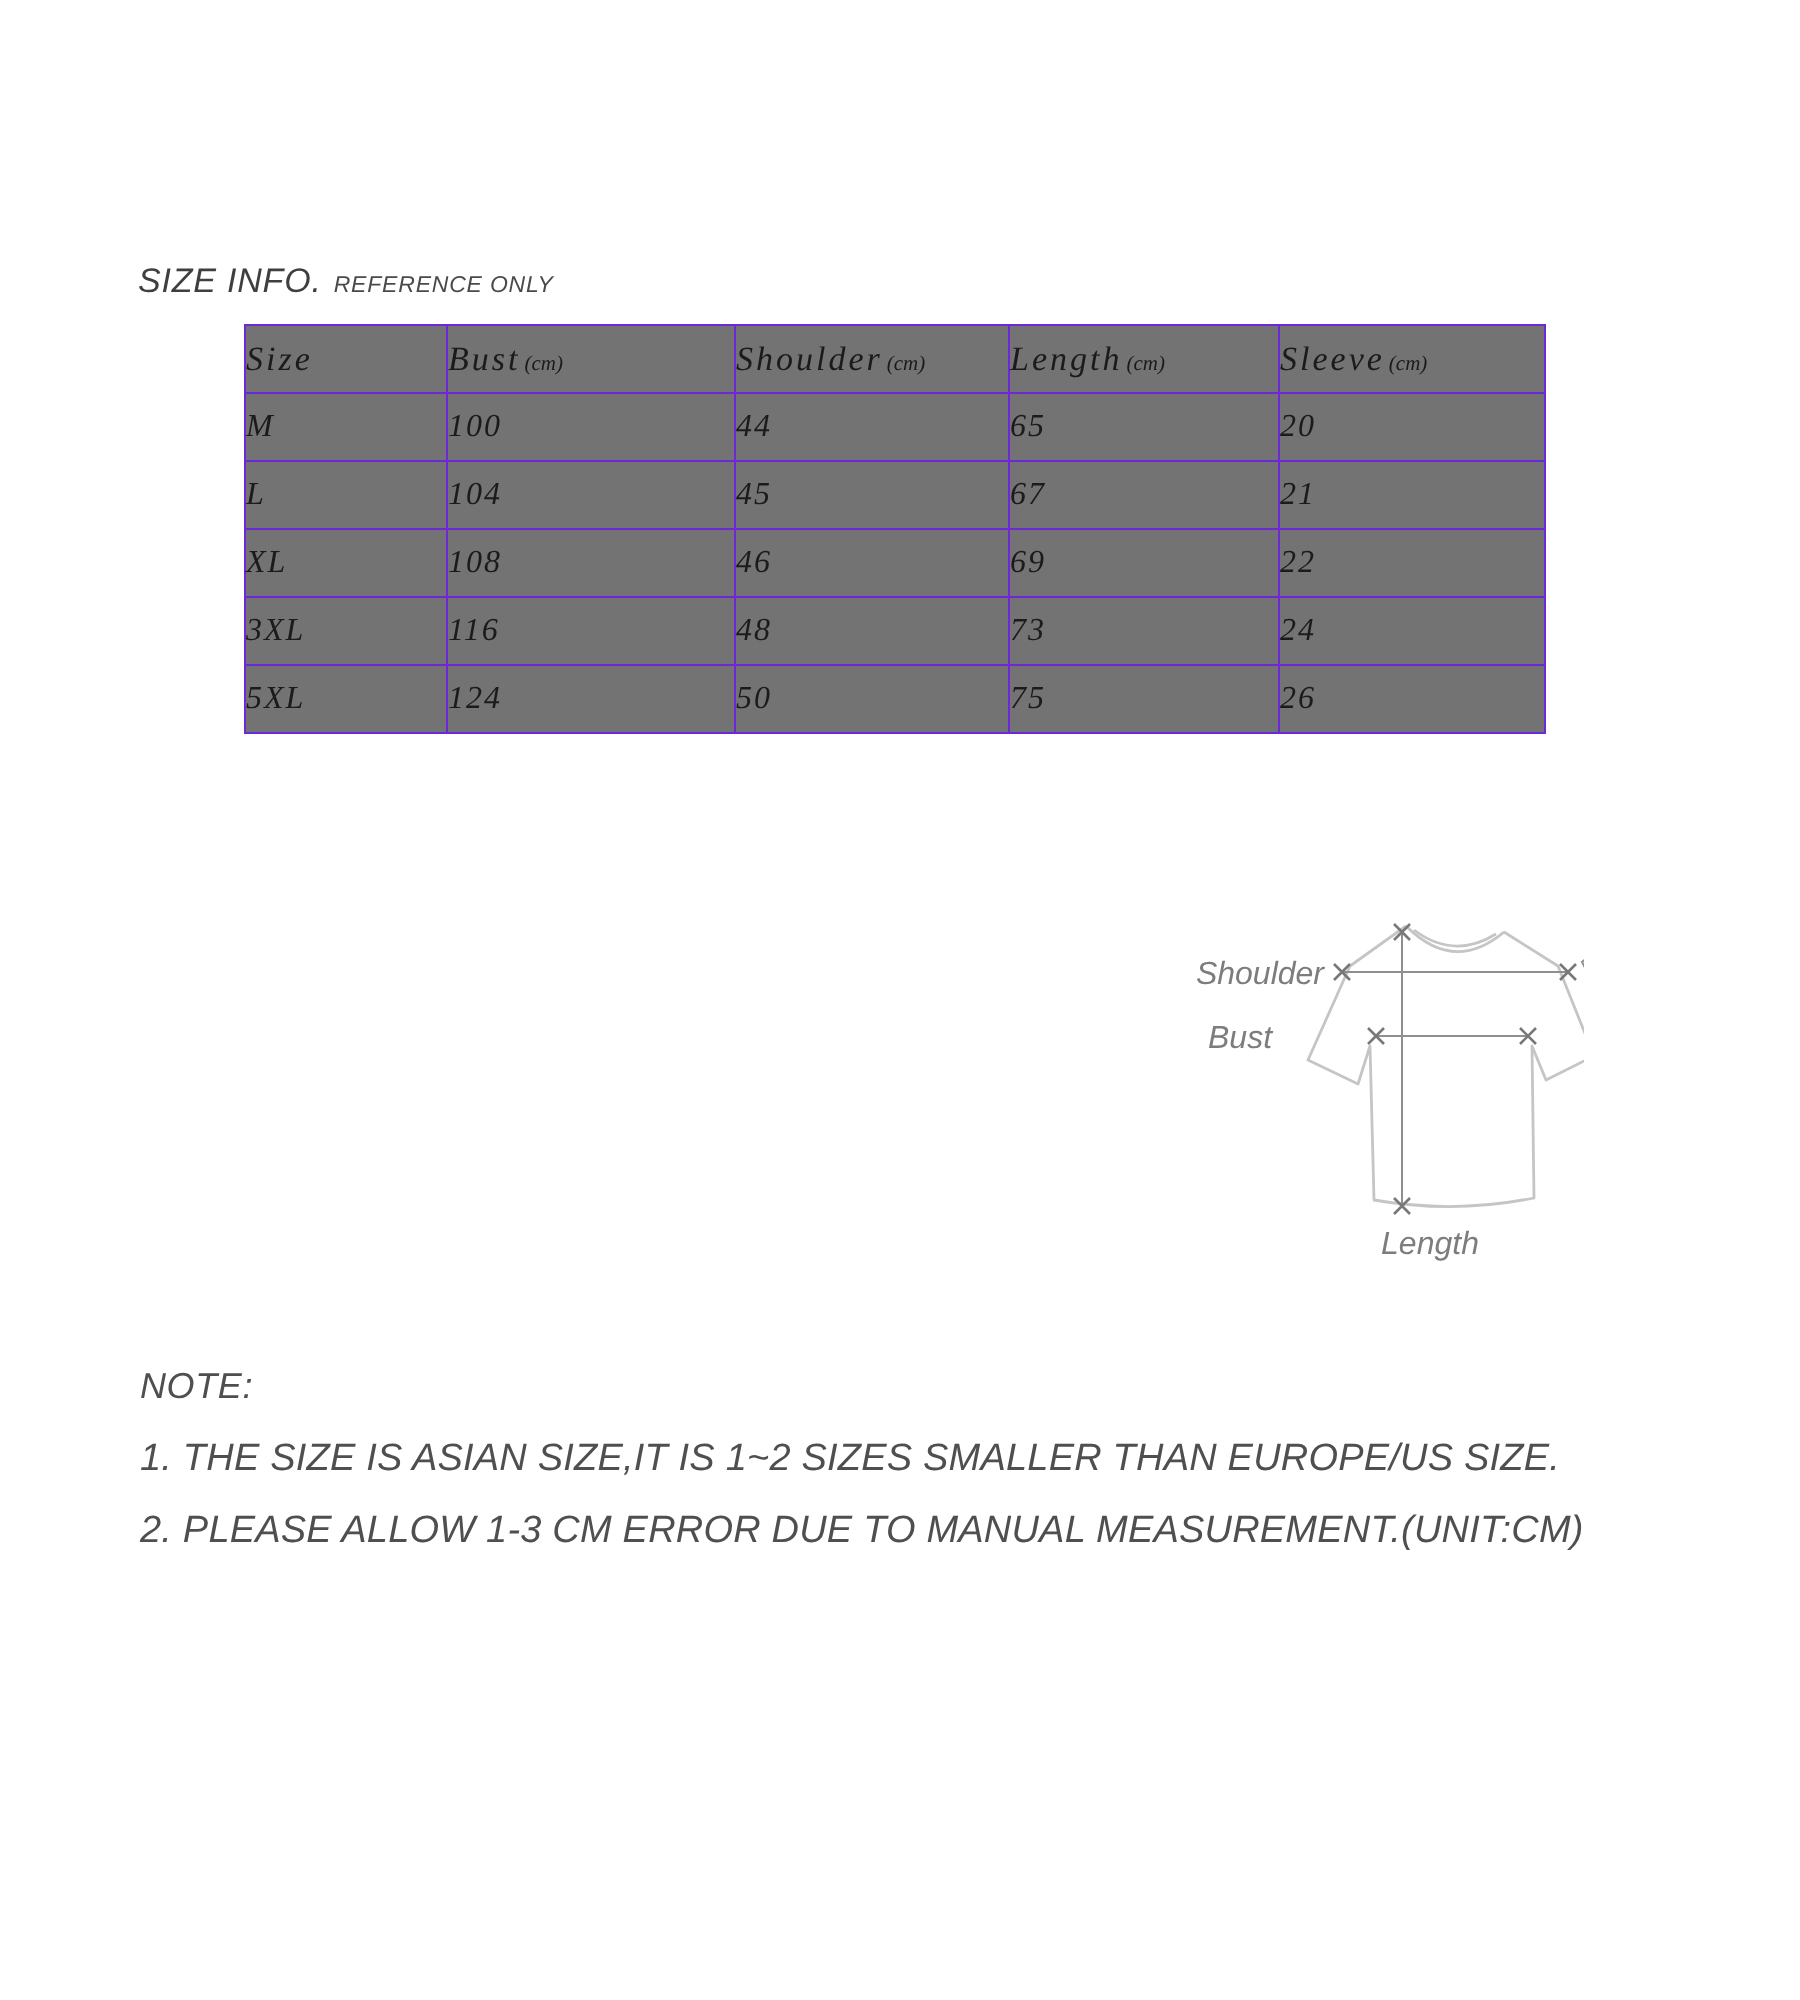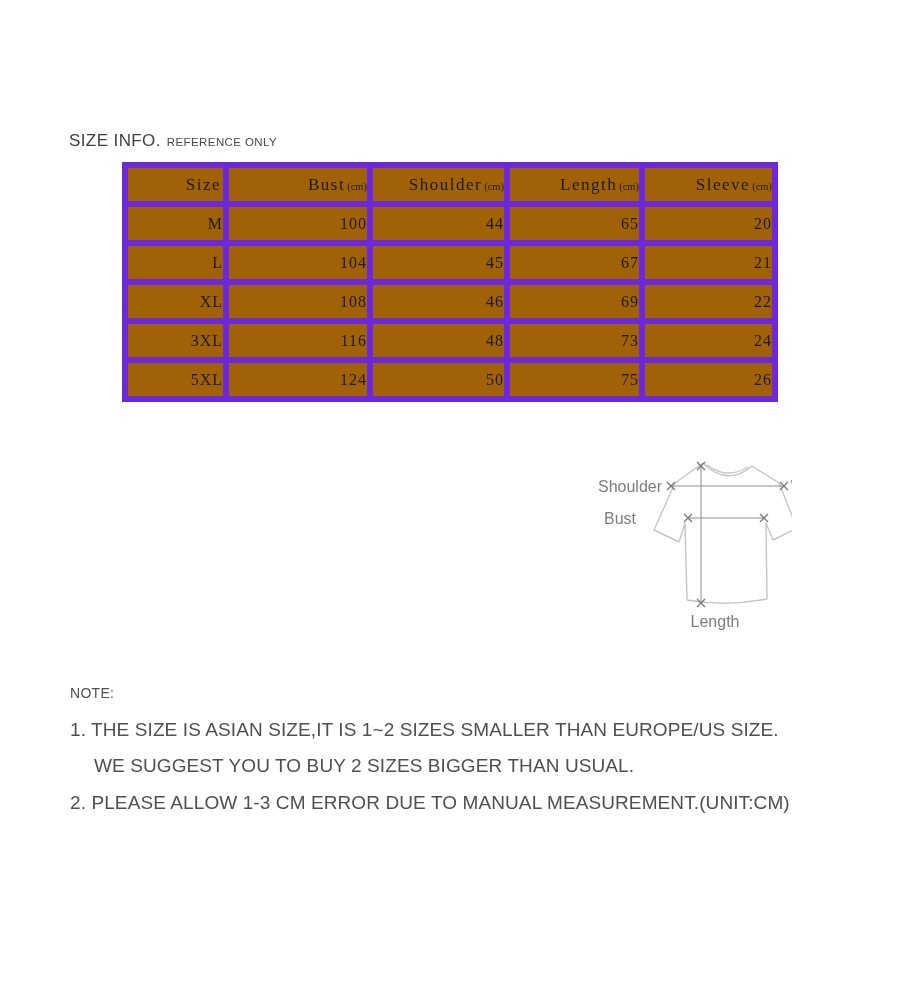--- a/index.html
+++ b/index.html
@@ -3,20 +3,21 @@
 <meta charset="utf-8">
 <style>
   html, body { margin: 0; padding: 0; background: #ffffff; }
   .canvas {
     position: relative;
     width: 792px;
     height: 1000px;
     background: #ffffff;
     font-family: "Liberation Sans", sans-serif;
     overflow: hidden;
+    font-style: italic;
   }
 
   
   .title-row { position: absolute; left: 69px; top: 131px; white-space: nowrap; }
   .title-main {
     font-size: 17px;
     color: #3f3f3f;
     letter-spacing: 0.4px;
   }
   .title-sub {
@@ -30,26 +31,26 @@
   table.size-table {
     position: absolute;
     left: 122px; top: 162px;
     width: 650px;
     border-collapse: collapse;
     table-layout: fixed;
     font-family: "Liberation Serif", serif;
     color: #1b1b1b;
   }
   table.size-table th, table.size-table td {
-    border: 6px solid #6d28d9;
-    text-align: right;
+    border: 1px solid #6d28d9;
+    text-align: left;
     vertical-align: middle;
     height: 33px;
     padding: 0;
-    background: #a16207;
+    background: #737373;
   }
   table.size-table th {
     font-size: 17px;
     font-weight: normal;
     letter-spacing: 1.5px;
   }
   table.size-table th .unit {
     font-size: 10.5px;
     letter-spacing: 0;
     margin-left: 2px;
@@ -64,21 +65,21 @@
   .diagram { position: absolute; left: 595px; top: 438px; }
 
   
   .notes {
     position: absolute;
     left: 70px; top: 674px;
     width: 815px;
     color: #4f4f4f;
   }
   .note-heading {
-    font-size: 14px;
+    font-size: 18px;
     line-height: 38px;
     letter-spacing: 0.3px;
   }
   .note-line {
     font-size: 19px;
     line-height: 36.4px;
     letter-spacing: 0.1px;
     white-space: nowrap;
   }
   .note-line.indent { padding-left: 24px; }
@@ -190,17 +191,16 @@
       <text x="67" y="54" text-anchor="end">Shoulder</text>
       <text x="9" y="86" text-anchor="start">Bust</text>
       <text x="120" y="189" text-anchor="middle">Length</text>
       <text x="197" y="26" text-anchor="start" transform="rotate(62 197 26)">Sleeve Length</text>
     </g>
   </svg>
 
   <div class="notes">
     <div class="note-heading">NOTE:</div>
     <div class="note-line">1. THE SIZE IS ASIAN SIZE,IT IS 1~2 SIZES SMALLER THAN EUROPE/US SIZE.</div>
-    <div class="note-line indent">WE SUGGEST YOU TO BUY 2 SIZES BIGGER THAN USUAL.</div>
     <div class="note-line">2. PLEASE ALLOW 1-3 CM ERROR DUE TO MANUAL MEASUREMENT.(UNIT:CM)</div>
   </div>
 
 </div>
 
 </body></html>

